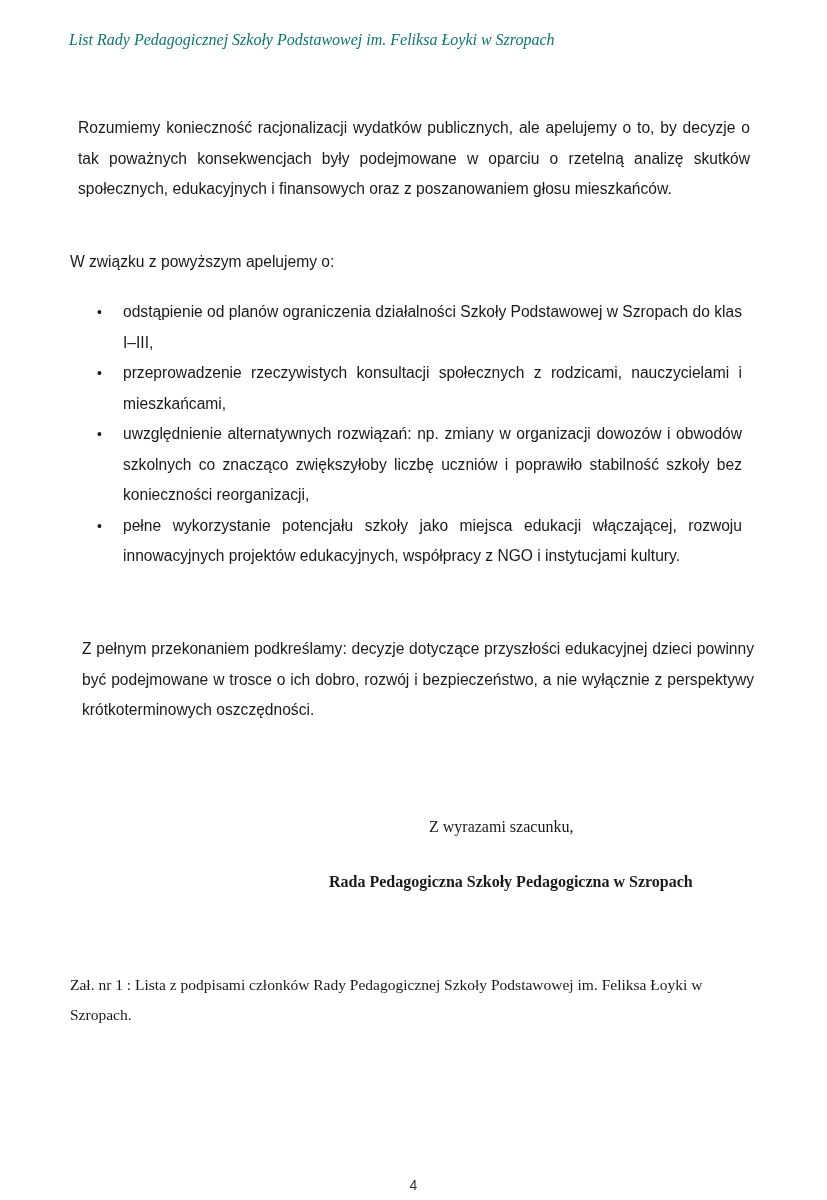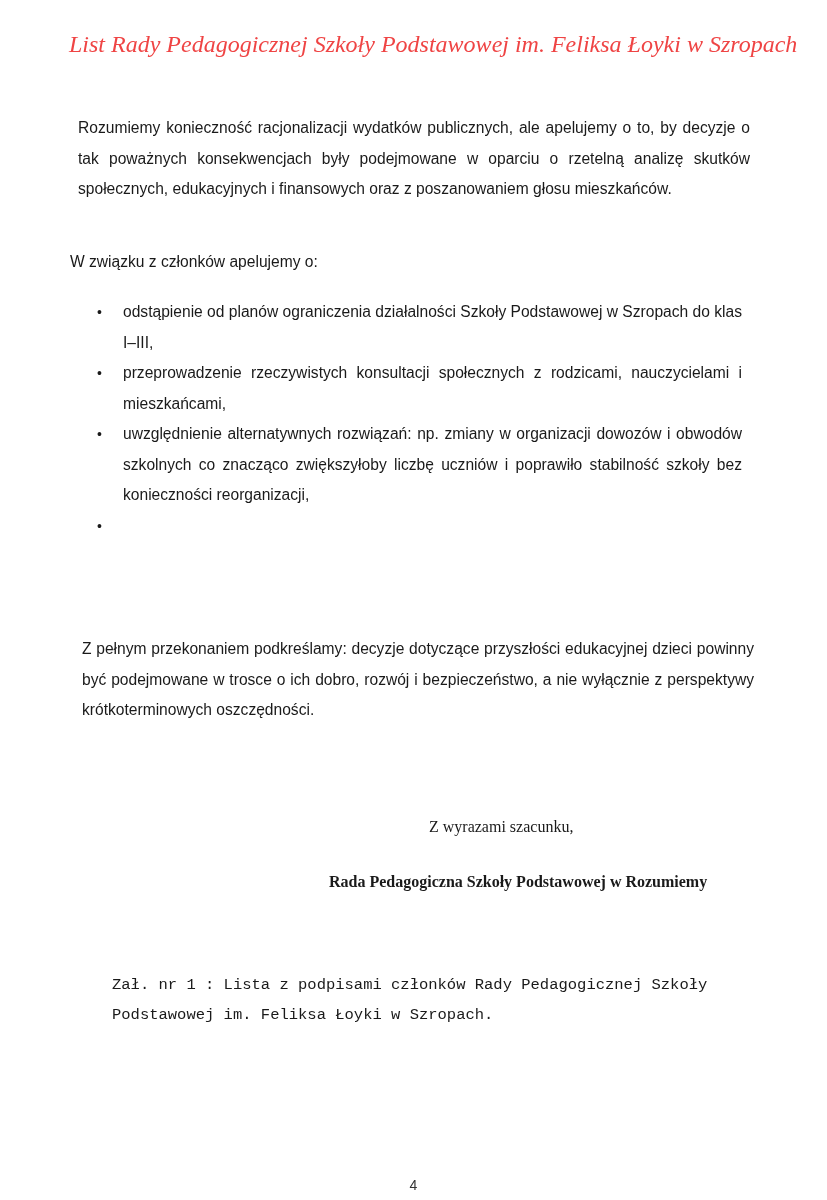--- a/index.html
+++ b/index.html
@@ -1,20 +1,20 @@
 <!DOCTYPE html>
 <html><head>
 <meta charset="utf-8">
 <style>
   html, body { margin: 0; padding: 0; background: #ffffff; }
   body { width: 827px; height: 1200px; position: relative; overflow: hidden; color: #1a1a1a; }
   .header {
     position: absolute; left: 69px; top: 31px; width: 700px;
     font-family: "Liberation Serif", serif; font-style: italic;
-    font-size: 24px; color: #ef4444; white-space: nowrap;
+    font-size: 16px; color: #0f766e; white-space: nowrap;
   }
   .body-text {
     font-family: "Liberation Sans", sans-serif; font-size: 15.6px;
     line-height: 30.5px; text-align: justify;
   }
   .p1 { position: absolute; left: 70px; top: 105px; width: 672px; }
   .p2 { position: absolute; left: 70px; top: 247px; width: 672px; }
   .list { position: absolute; left: 70px; top: 297px; width: 672px; margin: 0; padding: 0; list-style: none; }
   .list li { position: relative; padding-left: 53px; text-align: justify; }
   .list li .bullet {
@@ -24,55 +24,56 @@
   .closing {
     position: absolute; left: 429px; top: 818px;
     font-family: "Liberation Serif", serif; font-size: 16px; text-align: right;
   }
   .signature {
     position: absolute; left: 329px; top: 873px;
     font-family: "Liberation Serif", serif; font-size: 16px; font-weight: bold;
   }
   .attachment {
     position: absolute; left: 70px; top: 970px; width: 680px;
-    font-family: Liberation Mono, monospace; font-size: 15.5px; line-height: 30px; margin-left: 42px;
+    font-family: Liberation Serif, serif; font-size: 15.5px; line-height: 30px;
   }
   .page-number {
     position: absolute; left: 0; width: 827px; top: 1177px; text-align: center;
     font-family: "Liberation Sans", sans-serif; font-size: 14px; color: #333;
   }
 </style>
 </head>
 <body>
 
 <div class="header">List Rady Pedagogicznej Szkoły Podstawowej im. Feliksa Łoyki w Szropach</div>
 
 <p class="body-text p1" style="margin:8px">Rozumiemy konieczność racjonalizacji wydatków publicznych, ale apelujemy o to, by decyzje o tak poważnych konsekwencjach były podejmowane w oparciu o rzetelną analizę skutków społecznych, edukacyjnych i finansowych oraz z poszanowaniem głosu mieszkańców.</p>
 
-<p class="body-text p2" style="margin:0">W związku z członków apelujemy o:</p>
+<p class="body-text p2" style="margin:0">W związku z powyższym apelujemy o:</p>
 
 <ul class="list body-text">
   <li>
     <span class="bullet">•</span>
     <span>odstąpienie od planów ograniczenia działalności Szkoły Podstawowej w Szropach do klas I–III,</span>
   </li>
   <li>
     <span class="bullet">•</span>
     <span>przeprowadzenie rzeczywistych konsultacji społecznych z rodzicami, nauczycielami i mieszkańcami,</span>
   </li>
   <li>
     <span class="bullet">•</span>
     <span>uwzględnienie alternatywnych rozwiązań: np. zmiany w organizacji dowozów i obwodów szkolnych  co znacząco zwiększyłoby liczbę uczniów i poprawiło stabilność szkoły bez konieczności reorganizacji,</span>
   </li>
   <li>
     <span class="bullet">•</span>
+    <span>pełne wykorzystanie potencjału szkoły jako miejsca edukacji włączającej, rozwoju innowacyjnych projektów edukacyjnych, współpracy z NGO i instytucjami kultury.</span>
   </li>
 </ul>
 
 <p class="body-text p3" style="margin:12px">Z pełnym przekonaniem podkreślamy: decyzje dotyczące przyszłości edukacyjnej dzieci powinny być podejmowane w trosce o ich dobro, rozwój i bezpieczeństwo, a nie wyłącznie z perspektywy krótkoterminowych oszczędności.</p>
 
 <div class="closing">Z wyrazami szacunku,</div>
 
-<div class="signature">Rada Pedagogiczna Szkoły Podstawowej w Rozumiemy</div>
+<div class="signature">Rada Pedagogiczna Szkoły Pedagogiczna w Szropach</div>
 
 <div class="attachment">Zał. nr 1 : Lista z podpisami członków Rady Pedagogicznej  Szkoły Podstawowej im. Feliksa Łoyki w  Szropach.</div>
 
 <div class="page-number">4</div>
 
 </body></html>

